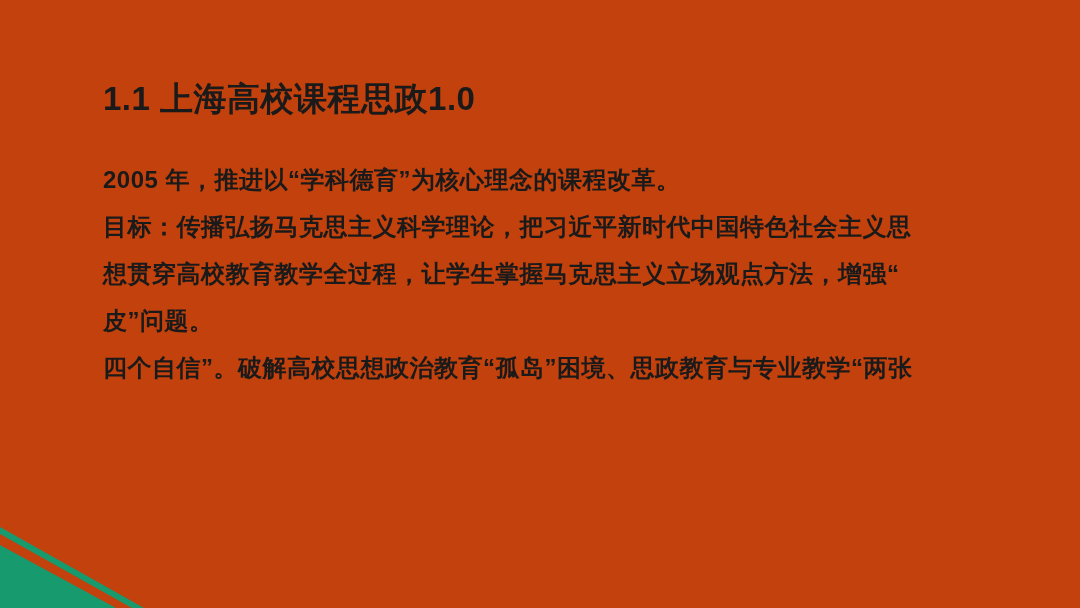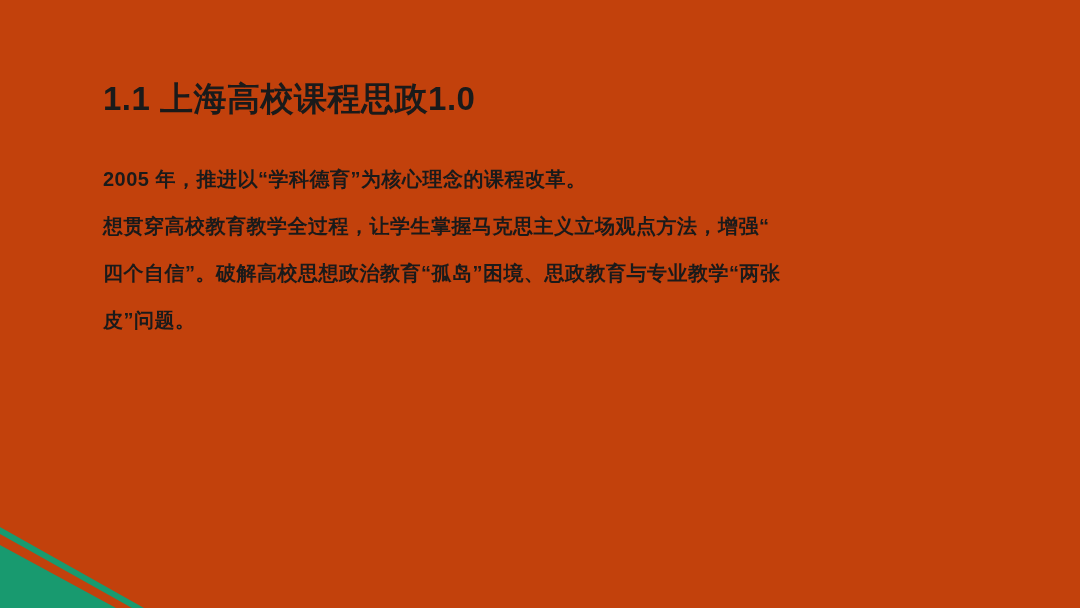--- a/index.html
+++ b/index.html
@@ -25,21 +25,21 @@
     letter-spacing: 0.5px;
     white-space: nowrap;
   }
   .body-block {
     position: absolute;
     left: 103px;
     top: 156px;
     width: 930px;
   }
   .body-line {
-    font-size: 20px;
+    font-size: 24px;
     line-height: 47px;
     font-weight: 700;
     letter-spacing: 0.5px;
     white-space: nowrap;
   }
   .corner-svg {
     position: absolute;
     left: 0;
     bottom: 0;
     width: 200px;
@@ -69,23 +69,24 @@
 </style>
 </head>
 <body>
 
 <div class="slide">
 
   <div class="title" style="color: rgb(26, 26, 26);">1.1 上海高校课程思政1.0</div>
 
   <div class="body-block" style="color: rgb(26, 26, 26);">
     <div class="body-line">2005 年，推进以“学科德育”为核心理念的课程改革。</div>
+    <div class="body-line">目标：传播弘扬马克思主义科学理论，把习近平新时代中国特色社会主义思</div>
     <div class="body-line">想贯穿高校教育教学全过程，让学生掌握马克思主义立场观点方法，增强“</div>
+    <div class="body-line">皮”问题。</div>
     <div class="body-line">四个自信”。破解高校思想政治教育“孤岛”困境、思政教育与专业教学“两张</div>
-    <div class="body-line">皮”问题。</div>
   </div>
 
   <svg class="corner-svg" viewBox="0 0 200 130" preserveAspectRatio="none">
     <polygon points="0,49 144,130 132,130 0,56" fill="#189a6f"></polygon>
     <polygon points="0,67 116,130 0,130" fill="#189a6f"></polygon>
   </svg>
 
 
 </div>
 

